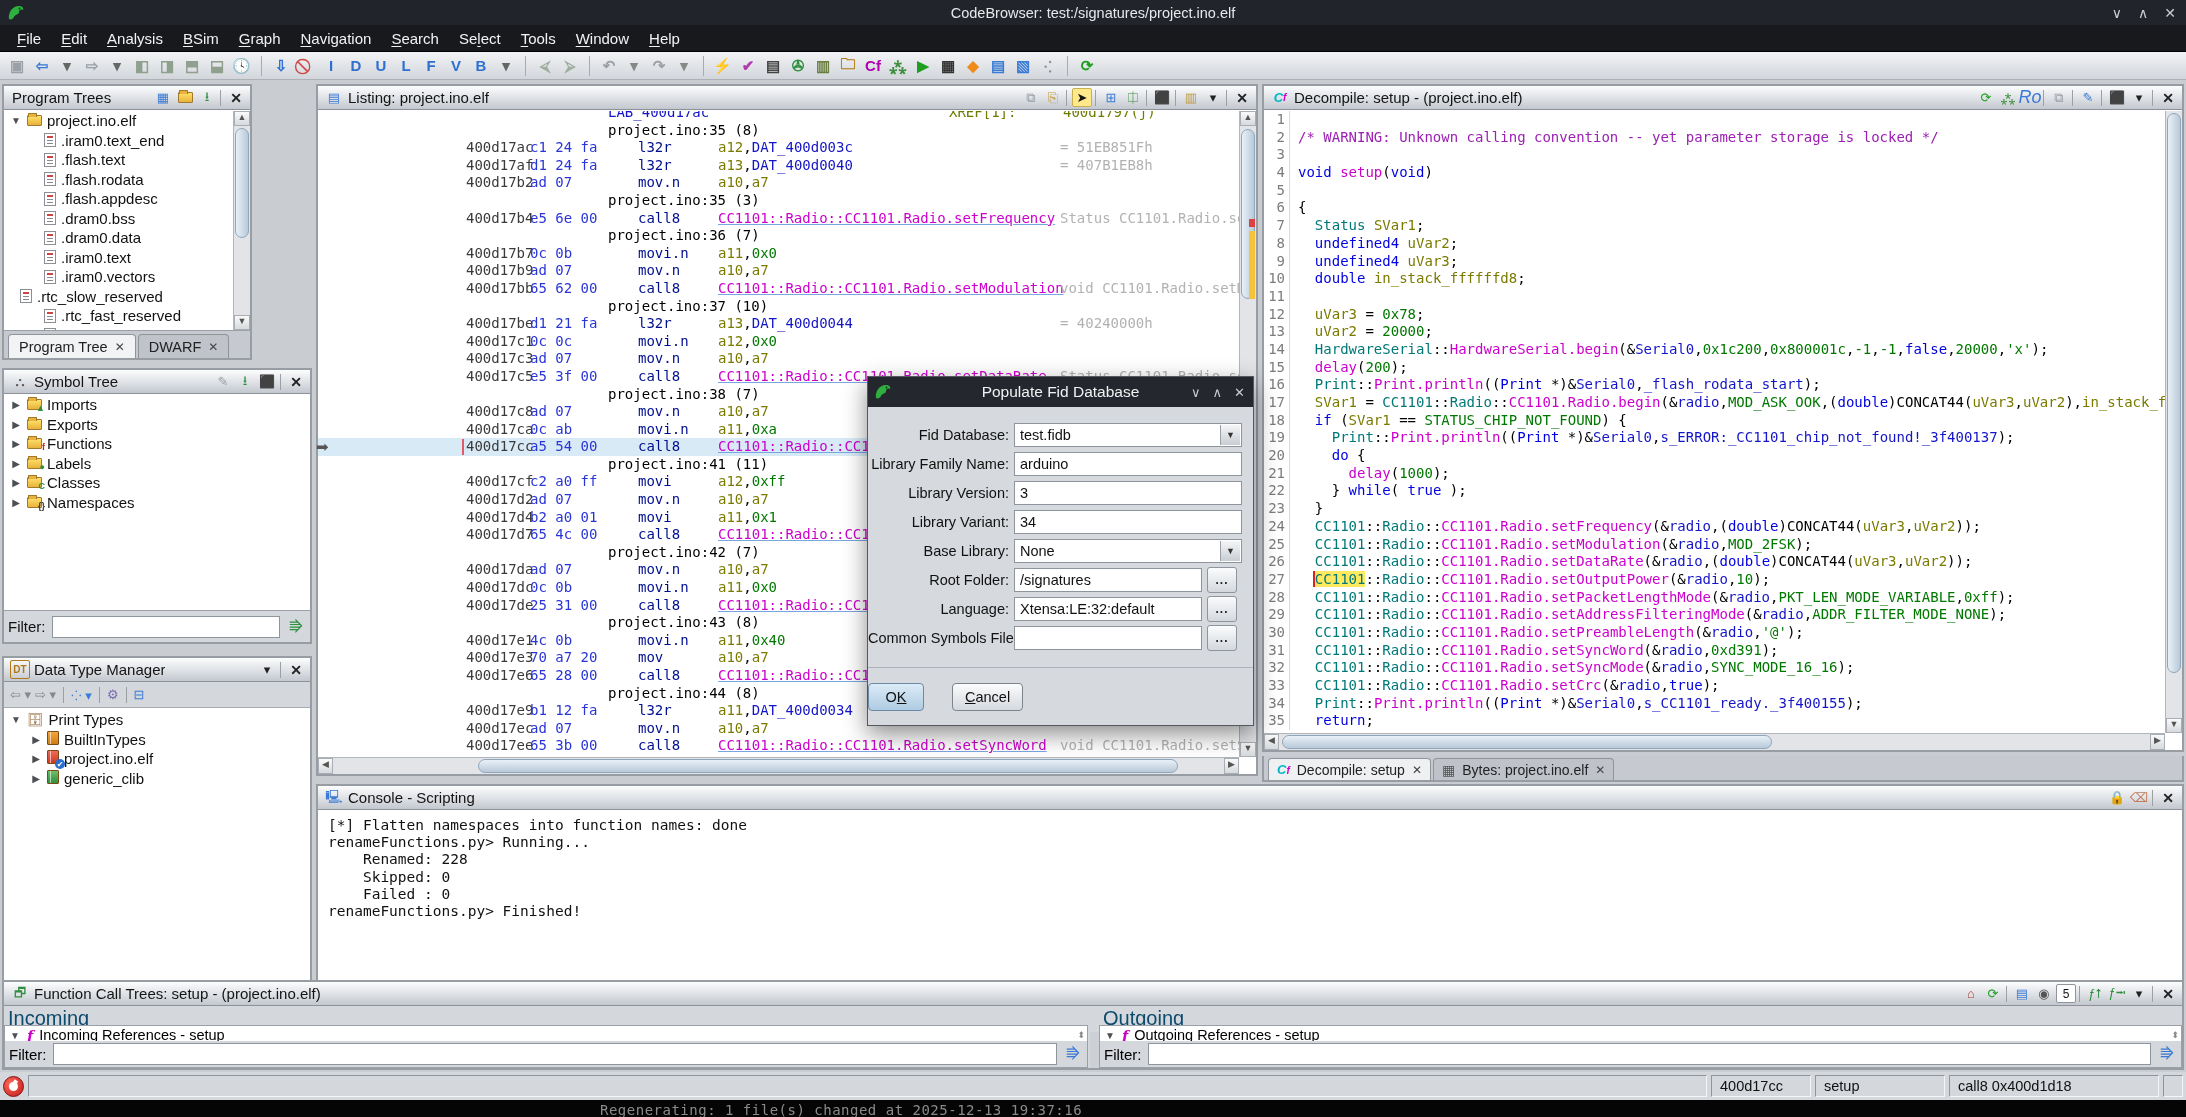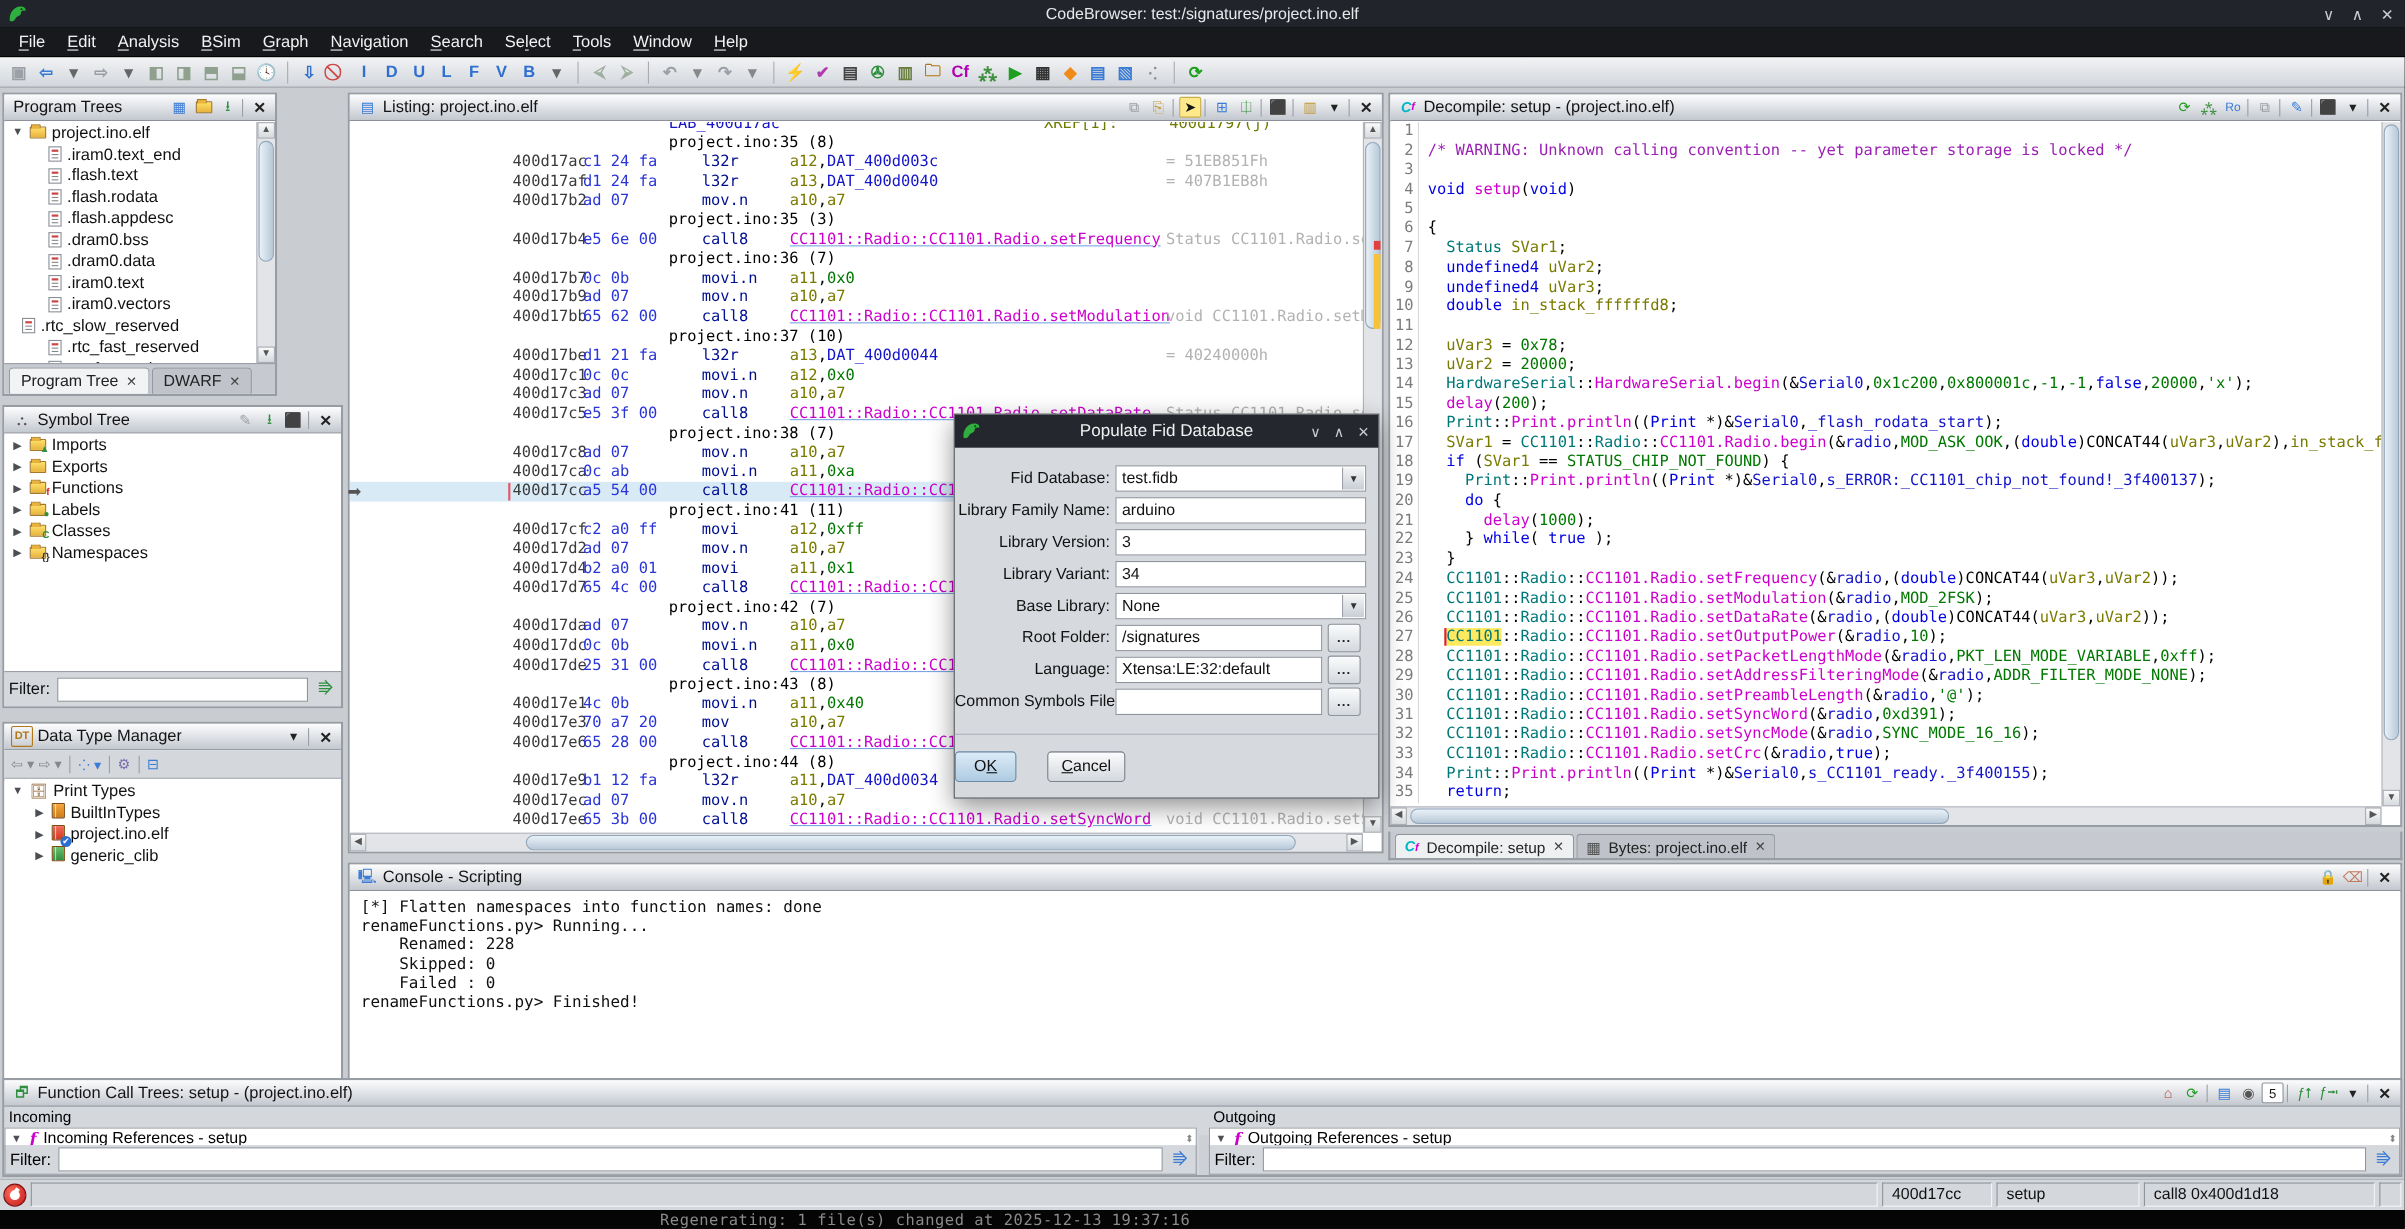--- a/index.html
+++ b/index.html
@@ -139,21 +139,21 @@
   #panel-console { left:316px; top:704px; width:1868px; height:268px; }
   #console-body { position:absolute; left:0; top:25px; right:0; bottom:0; background:#fff; overflow:hidden;
     padding:6px 0 0 10px; }
   .conline { font-family:"DejaVu Sans Mono", monospace; font-size:14.5px; color:#111; height:17.2px;
     line-height:17.2px; white-space:pre; }
 
   
   #panel-fct { left:2px; top:900px; width:2182px; height:90px; }
   .fct-body { position:absolute; left:0; top:25px; right:0; bottom:0; background:#d4d7dc; }
   .fct-half { position:absolute; top:0; bottom:0; }
-  .fct-label { height:18px; font-size:14px; color:#000000; padding-left:4px; }
+  .fct-label { height:18px; font-size:20px; color:#0c4a6e; padding-left:4px; }
   .fct-treerow { height:20px; background:#fff; border:1px solid #9aa0a6; display:flex; align-items:center;
     gap:6px; padding-left:4px; font-size:14.5px; position:relative; }
   .f-glyph { color:#cc00cc; font-family:"DejaVu Serif", serif; font-style:italic; font-weight:bold; }
   .fct-filter { position:absolute; left:0; right:0; bottom:0; height:27px; background:#d4d7dc;
     border:1px solid #9aa0a6; border-top:none; display:flex; align-items:center; padding:0 4px; gap:6px; }
   .fct-split { position:absolute; left:1086px; top:25px; bottom:0; width:9px; background:#cdd1d6; }
 
   
   .statusbar { position:absolute; left:0; top:1072px; width:2186px; height:28px; background:#d4d7dc;
     display:flex; align-items:center; gap:4px; padding:0 3px; }
@@ -544,21 +544,21 @@
       </div>
     </div>
 
     <div class="panel" id="panel-decompile">
       <div class="phdr">
         <span class="hicon cf-glyph">C<i>f</i></span>
         <span class="ptitle">Decompile: setup - (project.ino.elf)</span>
         <span class="spacer"></span>
         <span class="hicon" style="color:#1f9f1f">⟳</span>
         <span class="hicon" style="color:#3f8f3f">⁂</span>
-        <span class="hicon" style="color:#3a7bd5; font-size:11px;">Ro</span>
+        <span class="hicon" style="color:#3a7bd5; font-size:18px;font-style:italic;">Ro</span>
         <span class="hsep"></span>
         <span class="hicon" style="color:#9aa0a6">⧉</span>
         <span class="hsep"></span>
         <span class="hicon" style="color:#3a7bd5">✎</span>
         <span class="hsep"></span>
         <span class="hicon" style="color:#3b3b3b">⬛</span>
         <span class="hicon" style="color:#222">▾</span>
         <span class="hsep"></span>
         <span class="hicon x-icon">✕</span>
       </div>

